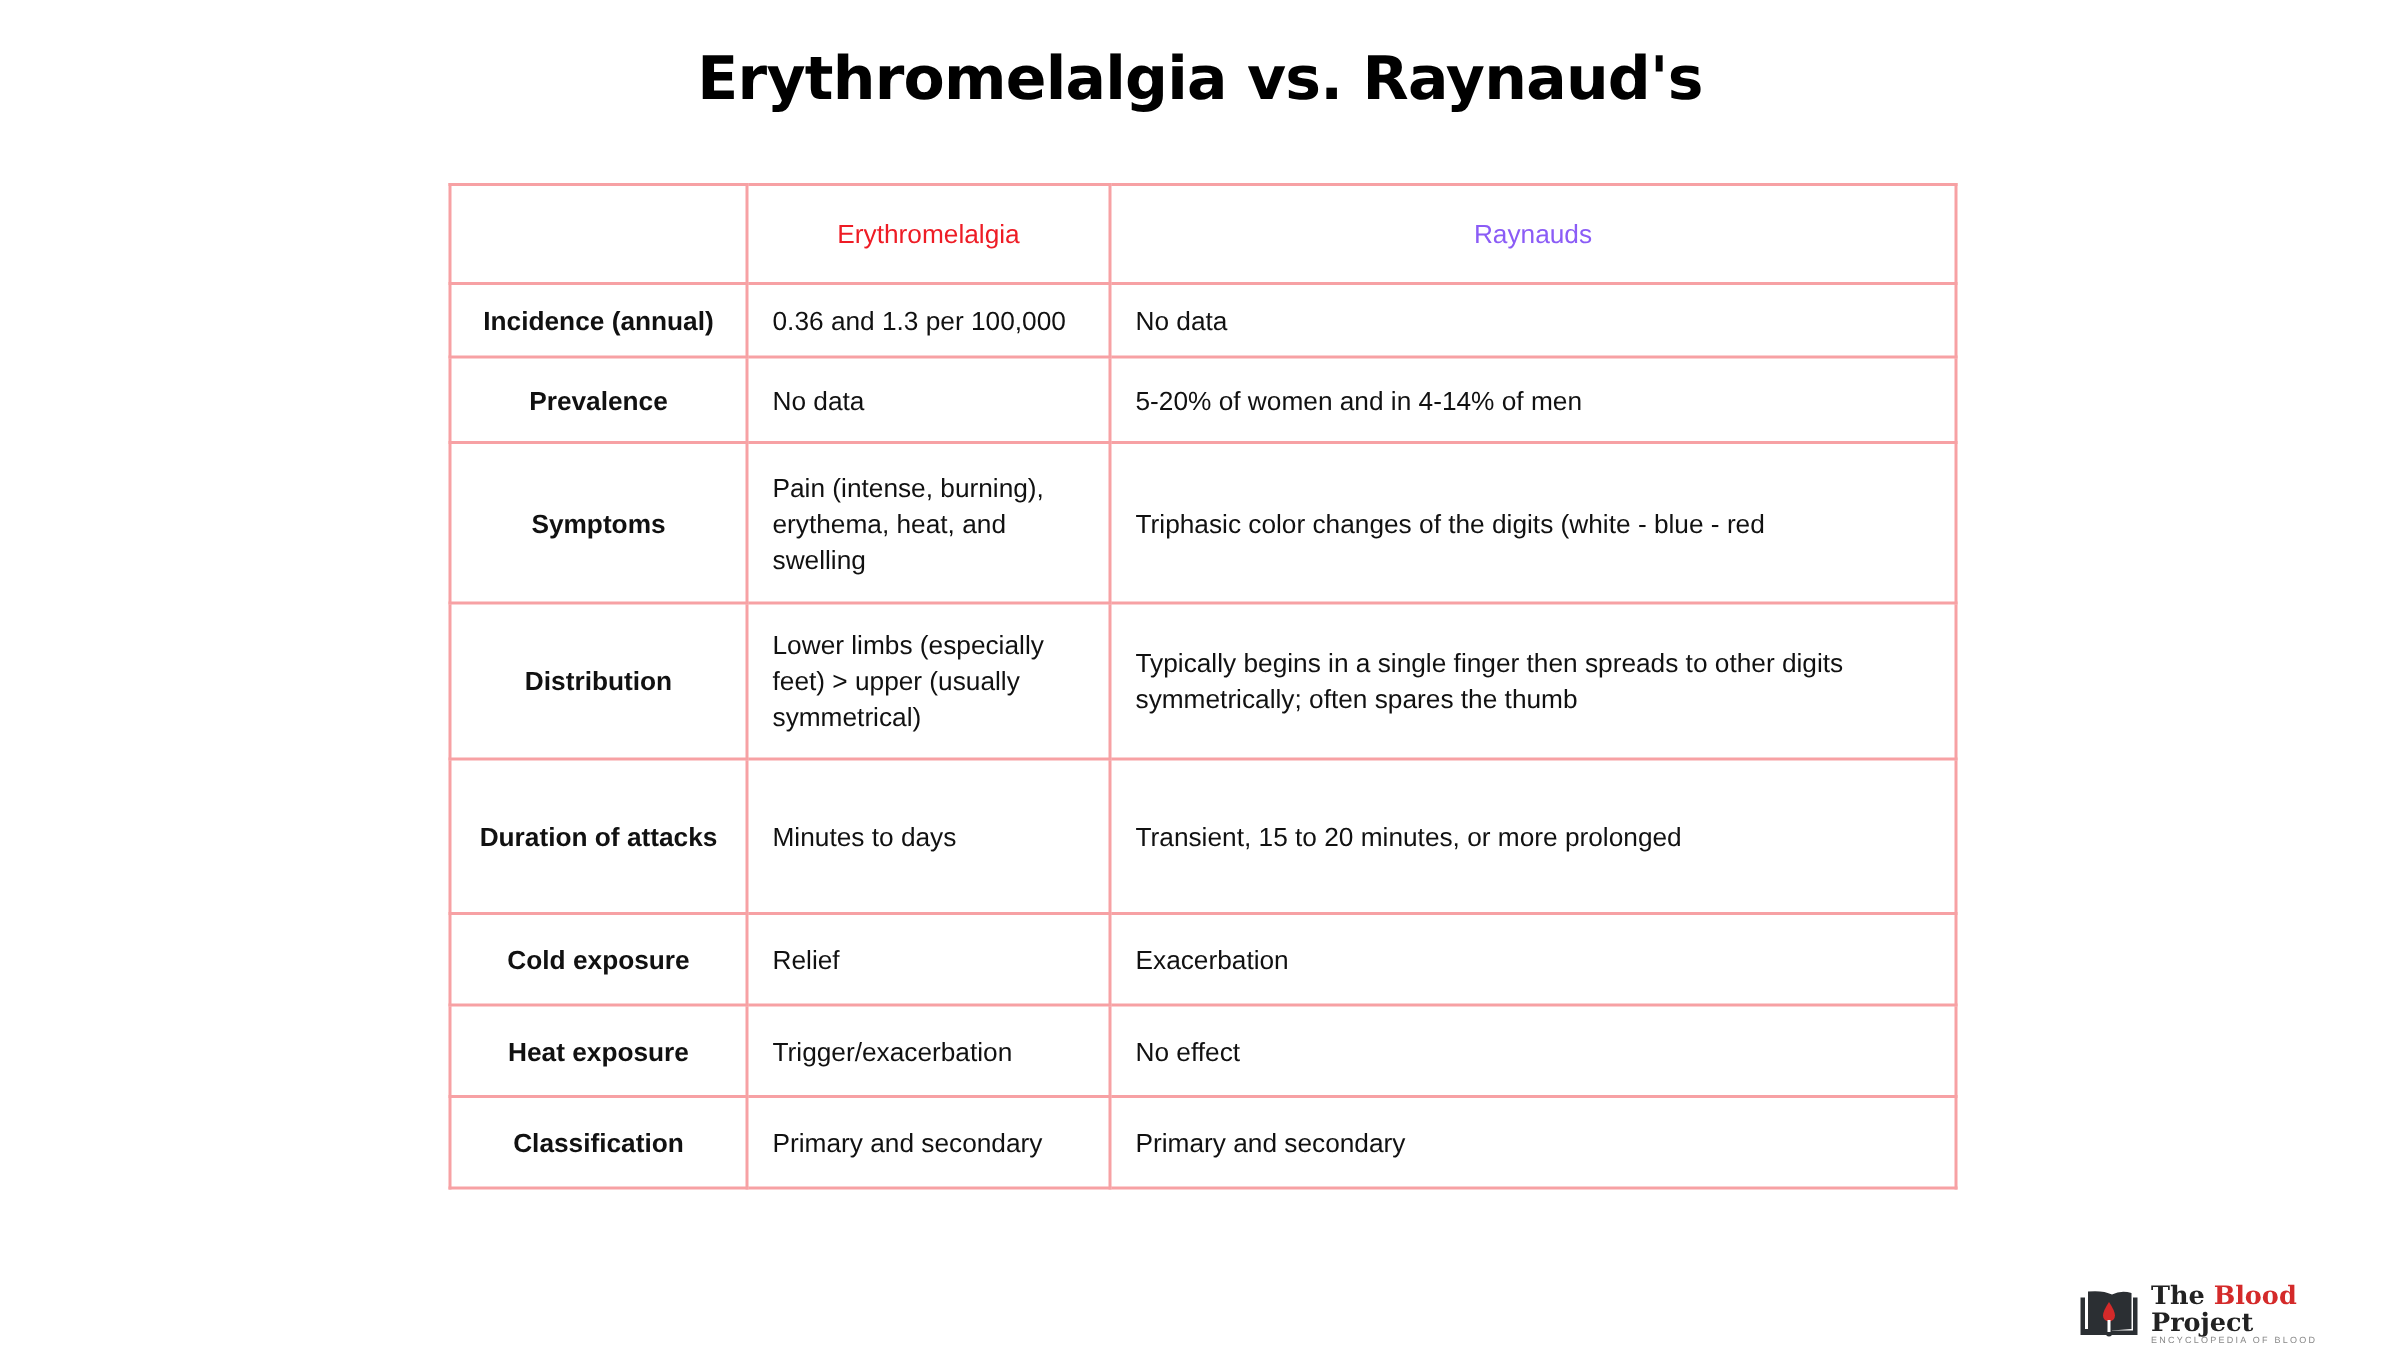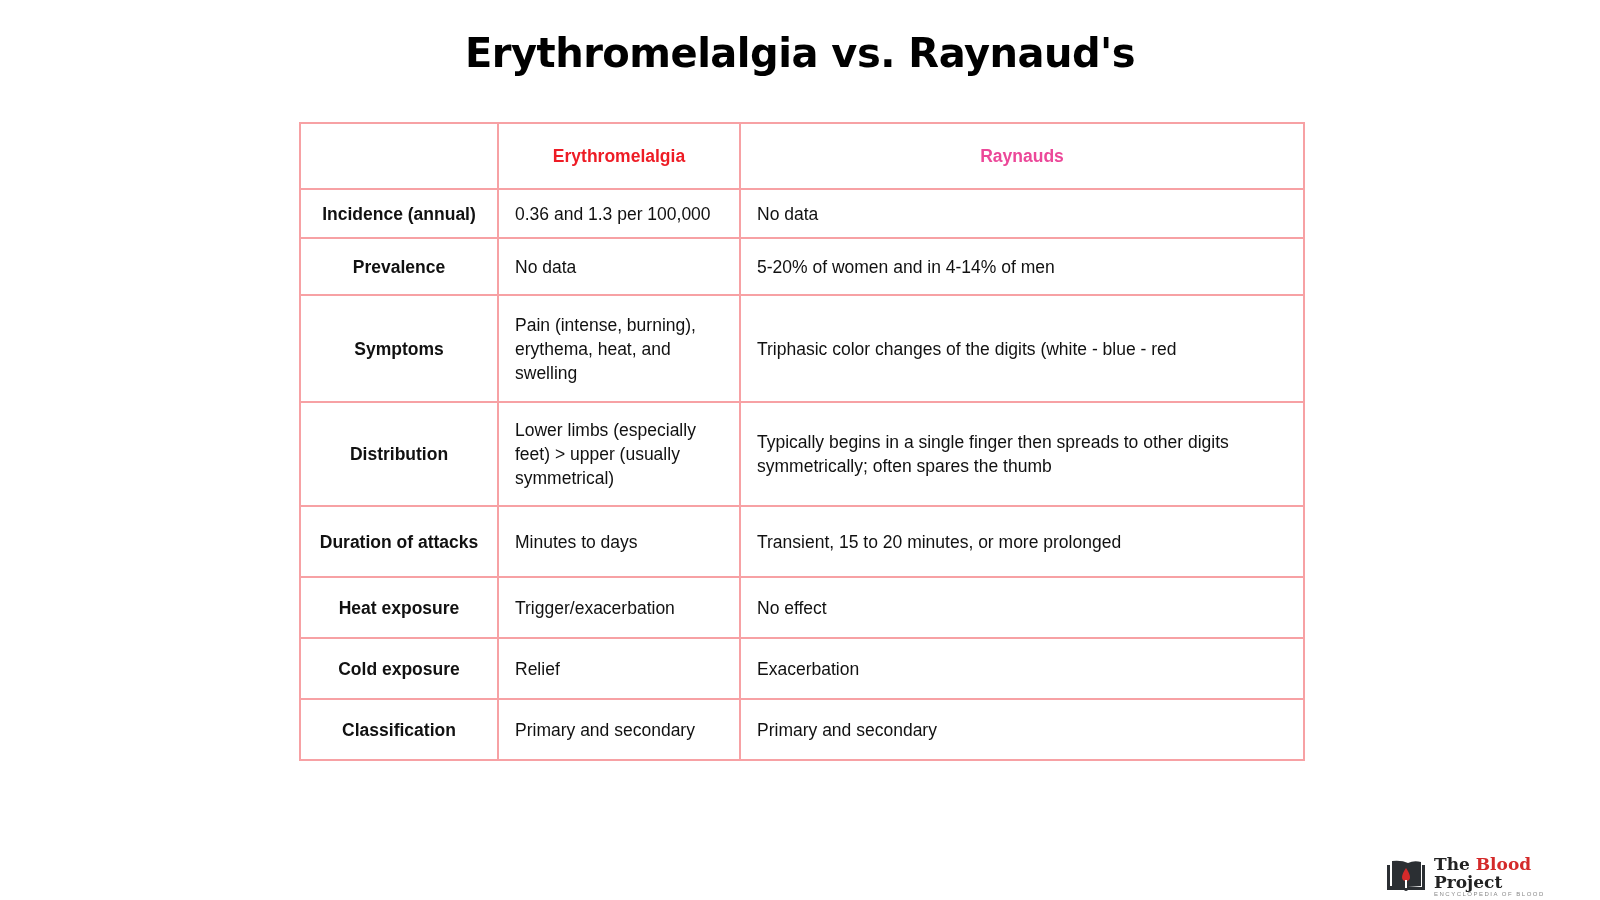--- a/index.html
+++ b/index.html
@@ -15,23 +15,23 @@
   table.cmp {
     position: absolute; left: 299px; top: 122px; width: 1004px;
     border-collapse: collapse; table-layout: fixed;
   }
   table.cmp td, table.cmp th {
     border: 2.5px solid #f7a1a4; padding: 0 16px;
     font-family: "Liberation Sans", sans-serif; font-size: 17.5px; line-height: 24px;
     vertical-align: middle; color: #111;
   }
   col.c0 { width: 198px; } col.c1 { width: 242px; } col.c2 { width: 564px; }
-  th.hdr { font-weight: 700; font-size: 23px; text-align: center; height: 64px; }
+  th.hdr { font-weight: 400; font-size: 23px; text-align: center; height: 64px; }
   th.hdr.ery { color: #ee1c25; }
-  th.hdr.ray { color: #ec4899; }
+  th.hdr.ray { color: #8b5cf6; }
   td.label { font-weight: 700; text-align: center; }
   .logo {
     position: absolute; left: 1384px; top: 855px; display: flex; align-items: flex-end; gap: 6px;
   }
   .logo .brand { font-family: "DejaVu Serif", serif; font-size: 17px; font-weight: 700; color: #222; line-height: 18px; }
   .logo .brand .red { color: #d42a2a; }
   .logo .tag { font-family: "Liberation Sans", sans-serif; font-size: 6px; letter-spacing: 1.5px; color: #888; }
 </style>
 </head>
 <body>
@@ -65,34 +65,34 @@
       <tr style="height: 107px;">
         <td class="label">Symptoms</td>
         <td>Pain (intense, burning), erythema, heat, and swelling</td>
         <td>Triphasic color changes of the digits (white - blue - red</td>
       </tr>
       <tr style="height: 104px;">
         <td class="label">Distribution</td>
         <td>Lower limbs (especially feet) &gt; upper (usually symmetrical)</td>
         <td>Typically begins in a single finger then spreads to other digits symmetrically; often spares the thumb</td>
       </tr>
-      <tr style="height: 71px; border-radius: 32px;">
+      <tr style="height: 103px; border-radius: 32px;">
         <td class="label">Duration of attacks</td>
         <td>Minutes to days</td>
         <td>Transient, 15 to 20 minutes, or more prolonged</td>
       </tr>
       <tr style="height: 61px;">
+        <td class="label">Cold exposure</td>
+        <td>Relief</td>
+        <td>Exacerbation</td>
+      </tr>
+      <tr style="height: 61px;">
         <td class="label">Heat exposure</td>
         <td>Trigger/exacerbation</td>
         <td>No effect</td>
-      </tr>
-      <tr style="height: 61px;">
-        <td class="label">Cold exposure</td>
-        <td>Relief</td>
-        <td>Exacerbation</td>
       </tr>
       <tr style="height: 61px; margin-top: 32px;">
         <td class="label">Classification</td>
         <td>Primary and secondary</td>
         <td>Primary and secondary</td>
       </tr>
     </tbody>
 </table>
 
 <div class="logo">

